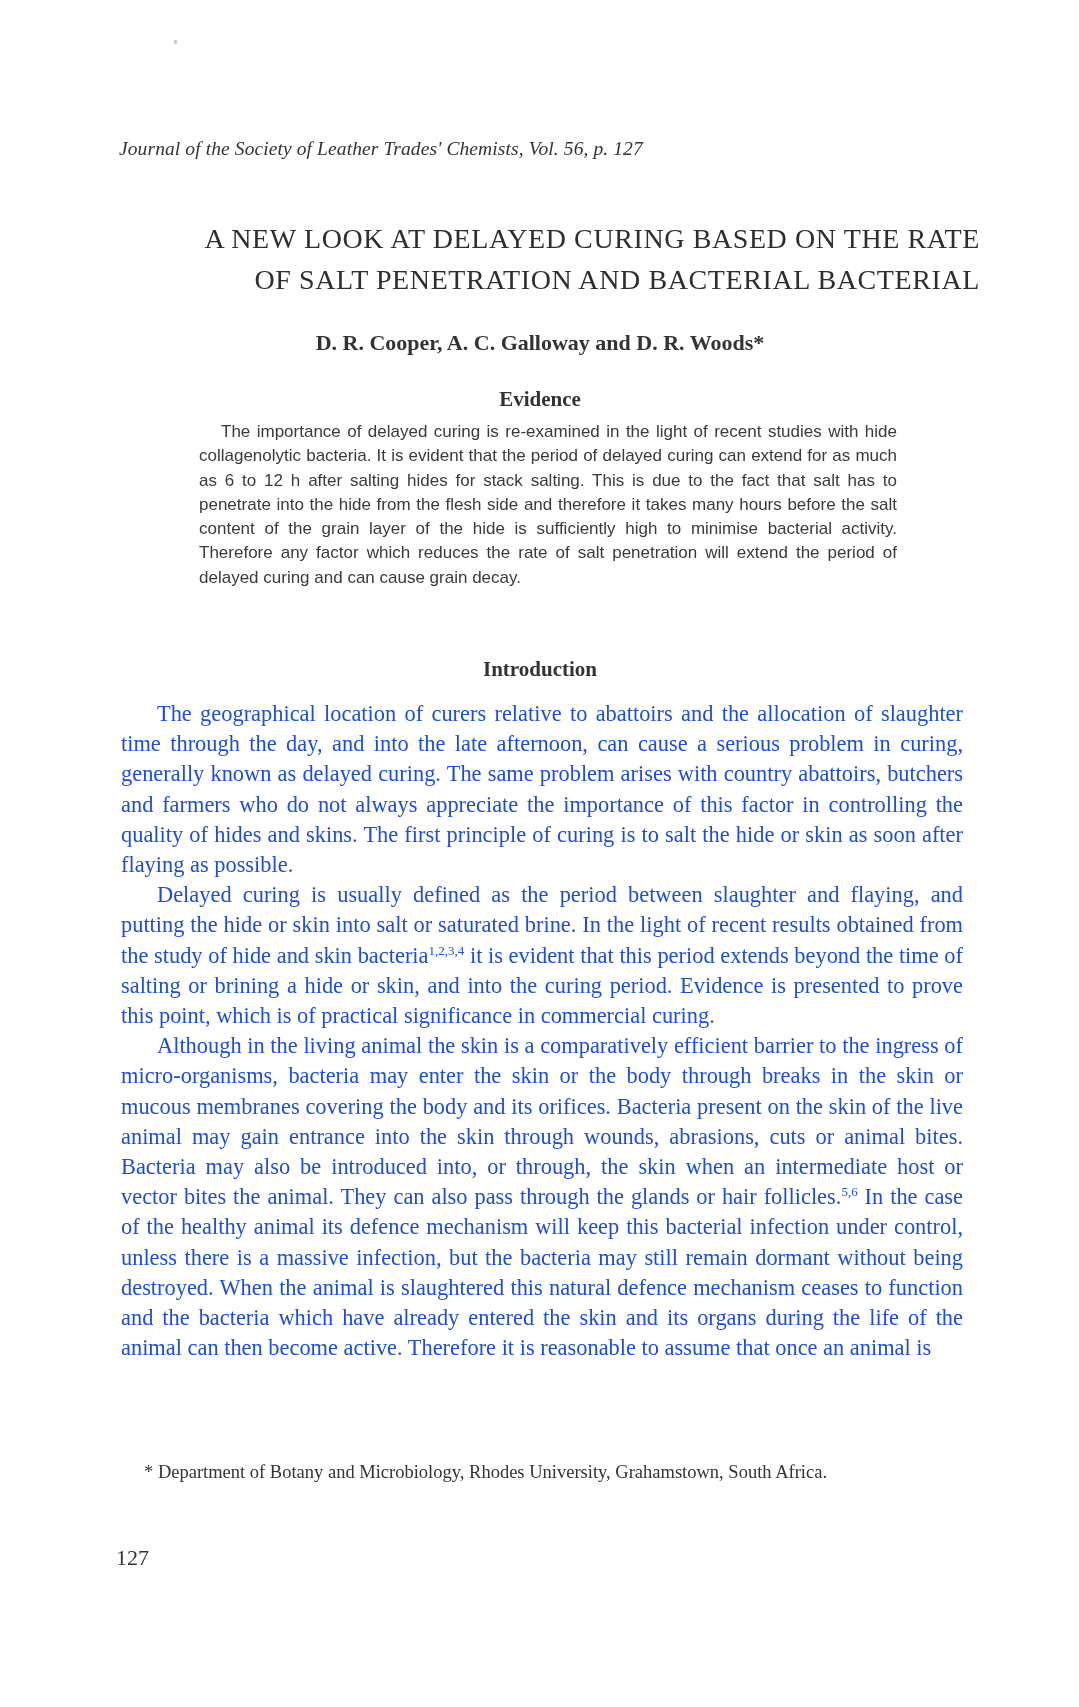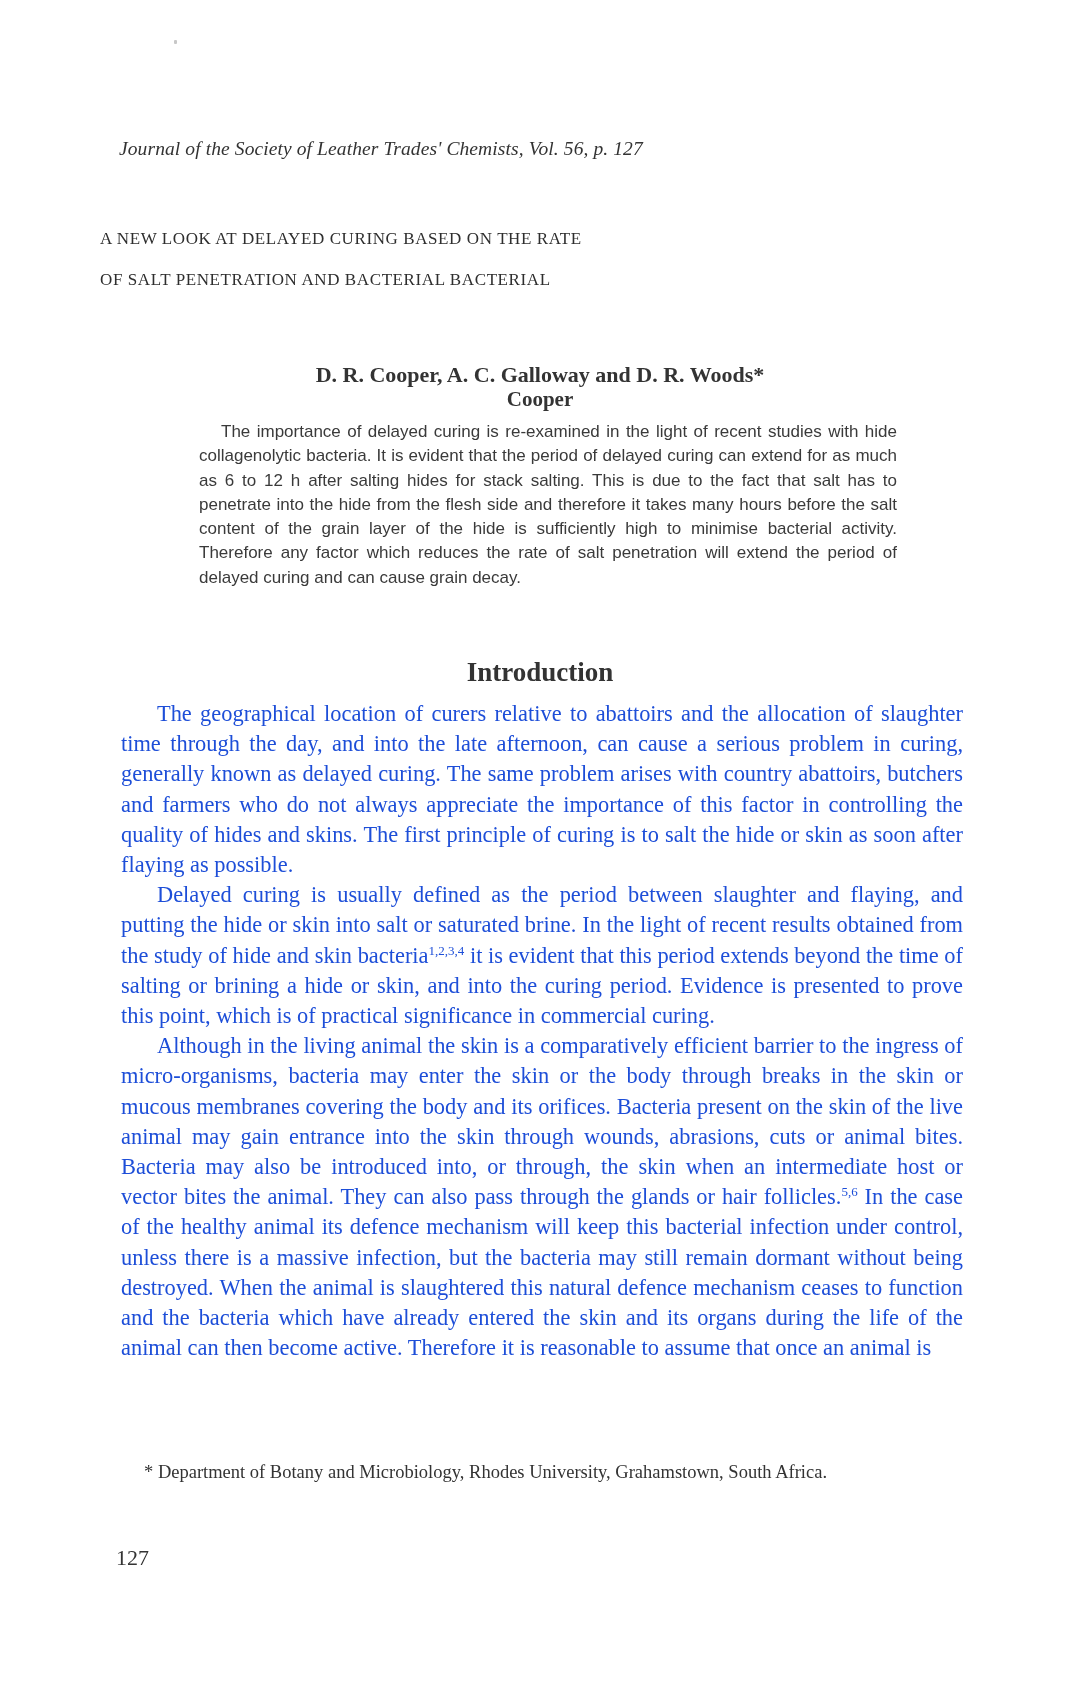--- a/index.html
+++ b/index.html
@@ -7,41 +7,41 @@
     width: 1079px; height: 1707px; position: relative; overflow: hidden;
     font-family: "Liberation Serif", "DejaVu Serif", serif; color: #2b2b2b;
   }
   .page { position: absolute; left: 0; top: 0; width: 1079px; height: 1707px; }
   .journal {
     position: absolute; left: 119px; top: 138px;
     font-style: italic; font-size: 19.5px; color: #333; letter-spacing: 0.1px;
   }
   .title {
     position: absolute; left: 100px; width: 880px; top: 218px;
-    text-align: left; font-size: 17px; line-height: 41px; color: #2e2e2e;
+    text-align: right; font-size: 28px; line-height: 41px; color: #2e2e2e;
     letter-spacing: 0.6px;
   }
   .title div { white-space: nowrap; }
   .authors {
     position: absolute; left: 100px; width: 880px; top: 330px;
-    text-align: center; font-weight: bold; font-size: 22px; color: #333; margin-top: 32px;
+    text-align: center; font-weight: bold; font-size: 22px; color: #333;
   }
   .summary-head {
     position: absolute; left: 100px; width: 880px; top: 387px;
     text-align: center; font-weight: bold; font-size: 21px; color: #333;
   }
   .summary {
     position: absolute; left: 199px; width: 698px; top: 420px;
     font-family: "Liberation Sans", "DejaVu Sans", sans-serif;
     font-size: 17px; line-height: 24.3px; color: #3a3a3a;
     text-align: justify; text-indent: 22px;
   }
   .intro-head {
     position: absolute; left: 100px; width: 880px; top: 657px;
-    text-align: center; font-weight: bold; font-size: 27px; color: #333;
+    text-align: center; font-weight: bold; font-size: 21px; color: #333;
   }
   .body {
     position: absolute; left: 121px; width: 842px; top: 699px;
     font-size: 22.4px; line-height: 30.2px; color: #1d4ed8;
   }
   .body p { margin: 0; text-align: justify; text-indent: 36px; }
   sup { font-size: 13px; line-height: 0; vertical-align: 8px; }
   .footnote {
     position: absolute; left: 121px; width: 842px; top: 1458px;
     font-size: 18.5px; line-height: 28px; color: #333; text-align: justify;
@@ -64,21 +64,21 @@
 
   <div class="journal">Journal of the Society of Leather Trades' Chemists, Vol. 56, p. 127</div>
 
   <div class="title">
     <div>A NEW LOOK AT DELAYED CURING BASED ON THE RATE</div>
     <div>OF SALT PENETRATION AND BACTERIAL BACTERIAL</div>
   </div>
 
   <div class="authors">D. R. Cooper, A. C. Galloway and D. R. Woods*</div>
 
-  <div class="summary-head">Cooper</div>
+  <div class="summary-head">Evidence</div>
   <div class="summary">The importance of delayed curing is re-examined in the light of recent studies with hide collagenolytic bacteria. It is evident that the period of delayed curing can extend for as much as 6 to 12 h after salting hides for stack salting. This is due to the fact that salt has to penetrate into the hide from the flesh side and therefore it takes many hours before the salt content of the grain layer of the hide is sufficiently high to minimise bacterial activity. Therefore any factor which reduces the rate of salt penetration will extend the period of delayed curing and can cause grain decay.</div>
 
   <div class="intro-head">Introduction</div>
 
   <div class="body">
     <p><span>The geographical location of curers relative to abattoirs and the allocation of slaughter time through the day, and into the late afternoon, can cause a serious problem in curing, generally known as delayed curing. The same problem arises with country abattoirs, butchers and farmers who do not always appreciate the importance of this factor in controlling the quality of hides and skins. The first principle of curing is to salt the hide or skin as soon after flaying as possible.</span></p>
     <p><span>Delayed curing is usually defined as the period between slaughter and flaying, and putting the hide or skin into salt or saturated brine. In the light of recent results obtained from the study of hide and skin bacteria</span><sup>1,2,3,4</sup><span> it is evident that this period extends beyond the time of salting or brining a hide or skin, and into the curing period. Evidence is presented to prove this point, which is of practical significance in commercial curing.</span></p>
     <p><span>Although in the living animal the skin is a comparatively efficient barrier to the ingress of micro-organisms, bacteria may enter the skin or the body through breaks in the skin or mucous membranes covering the body and its orifices. Bacteria present on the skin of the live animal may gain entrance into the skin through wounds, abrasions, cuts or animal bites. Bacteria may also be introduced into, or through, the skin when an intermediate host or vector bites the animal. They can also pass through the glands or hair follicles.</span><sup>5,6</sup><span> In the case of the healthy animal its defence mechanism will keep this bacterial infection under control, unless there is a massive infection, but the bacteria may still remain dormant without being destroyed. When the animal is slaughtered this natural defence mechanism ceases to function and the bacteria which have already entered the skin and its organs during the life of the animal can then become active. Therefore it is reasonable to assume that once an animal is</span></p>
   </div>
 

